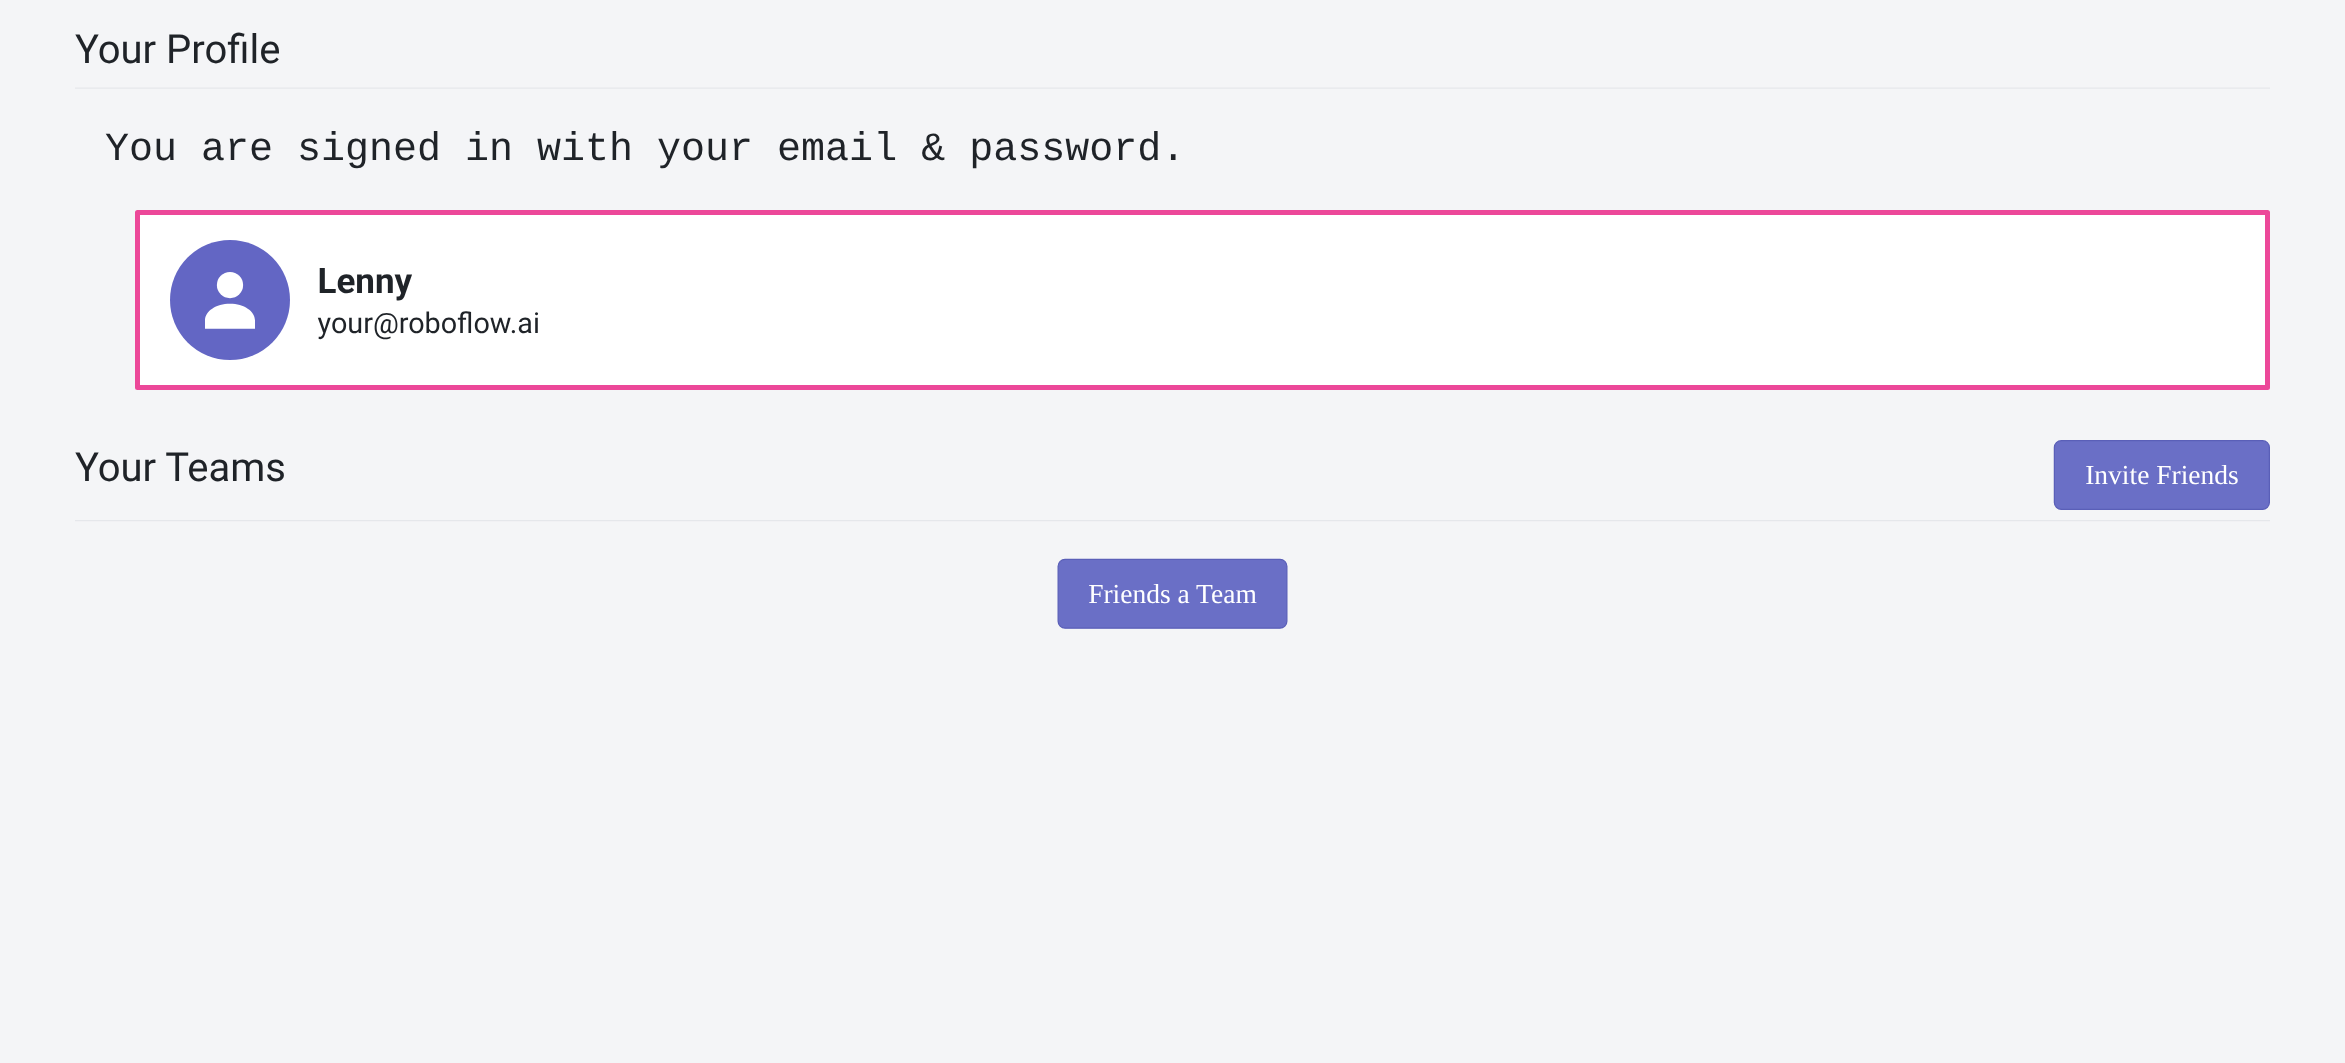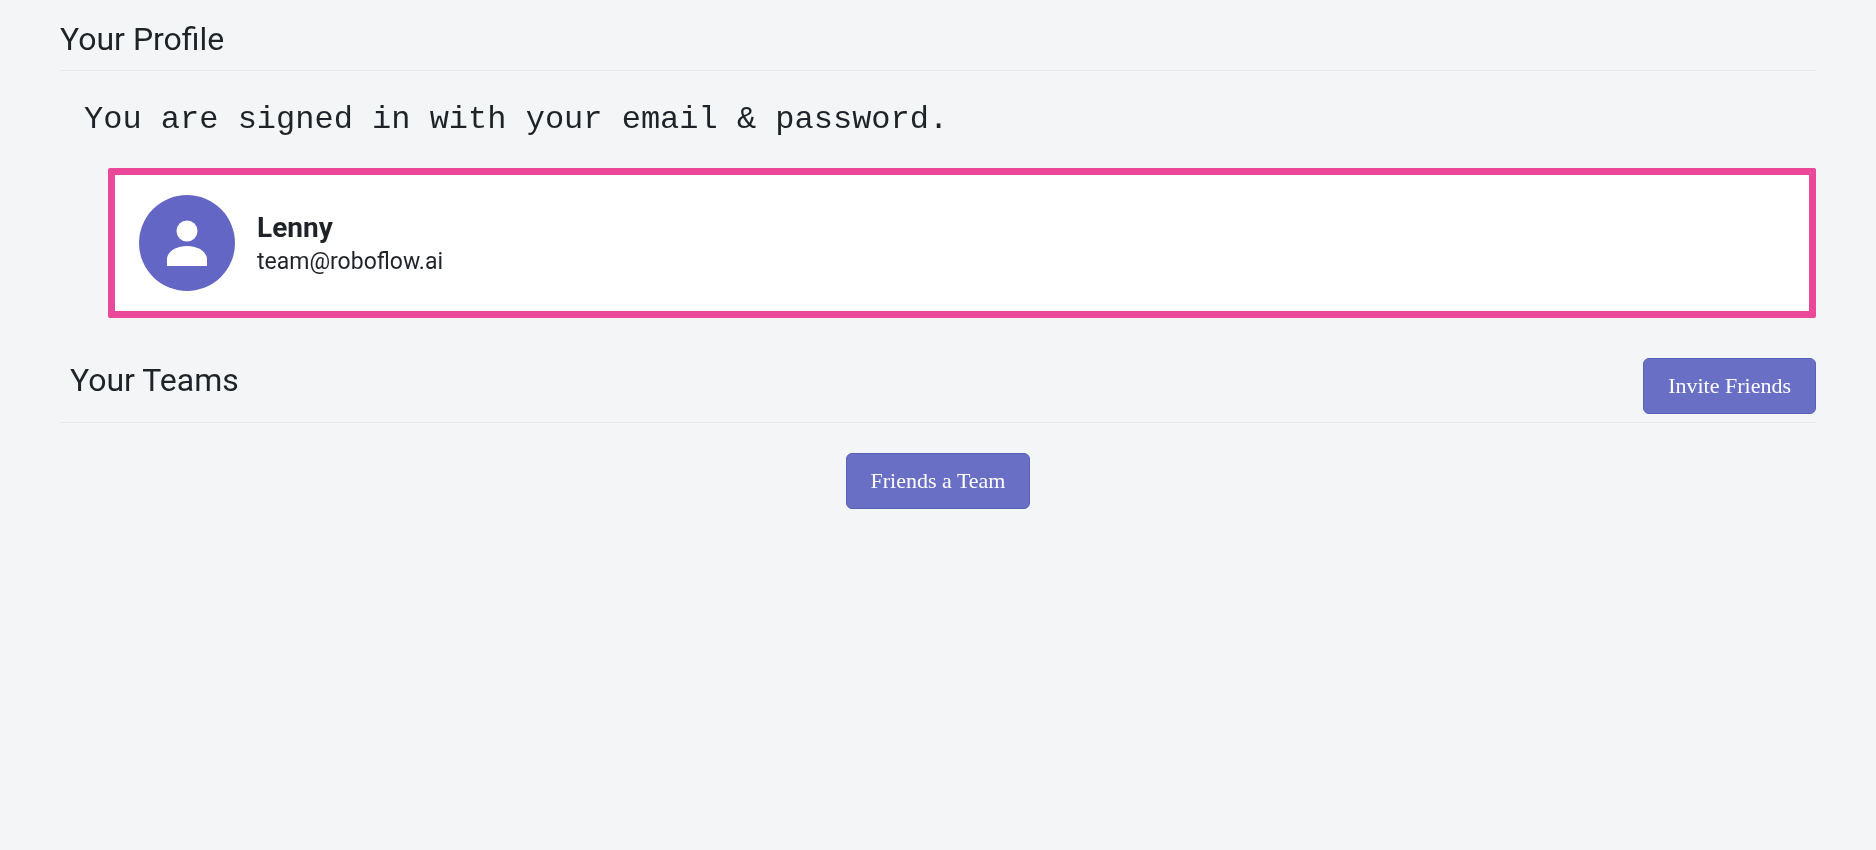--- a/index.html
+++ b/index.html
@@ -26,21 +26,21 @@
     }
     .signin-text {
       font-size: 32px;
       color: #1f2328;
       margin-left: 24px;
       margin-bottom: 30px;
       font-family: Liberation Mono, monospace;
     }
     .profile-card {
       background: #ffffff;
-      border: 7px solid #ec4899;
+      border: 4px solid #ec4899;
       border-radius: 2px;
       margin-left: 48px;
       margin-right: 0px;
       padding: 20px 24px;
       display: flex;
       align-items: center;
       gap: 22px;
       margin-bottom: 40px;
     }
     .avatar {
@@ -71,21 +71,20 @@
     .profile-email {
       font-size: 23px;
       color: #1f2328;
       font-weight: 400;
     }
     .teams-header-row {
       display: flex;
       align-items: center;
       justify-content: space-between;
       margin-bottom: 8px;
-      margin-left: 10px;
     }
     .btn {
       background: #6a6fc6;
       color: #ffffff;
       font-size: 22px;
       border: 1px solid #5a5fb8;
       border-radius: 6px;
       padding: 14px 24px;
       cursor: pointer;
       font-family: Liberation Serif, serif;
@@ -112,21 +111,21 @@
   <div class="avatar">
     <span>
       <svg viewBox="0 0 24 24">
         <circle cx="12" cy="8" r="4.2"></circle>
         <path d="M12 14c-4.5 0-8 2.4-8 5.3V22h16v-2.7c0-2.9-3.5-5.3-8-5.3z"></path>
       </svg>
     </span>
   </div>
   <div class="profile-info">
     <div class="profile-name">Lenny</div>
-    <div class="profile-email">team@roboflow.ai</div>
+    <div class="profile-email">your@roboflow.ai</div>
   </div>
 </div>
 
 <div class="teams-header-row">
   <h1 class="section-heading">Your Teams</h1>
   <button class="btn">Invite Friends</button>
 </div>
 <hr class="divider">
 
 <div class="teams-empty">

